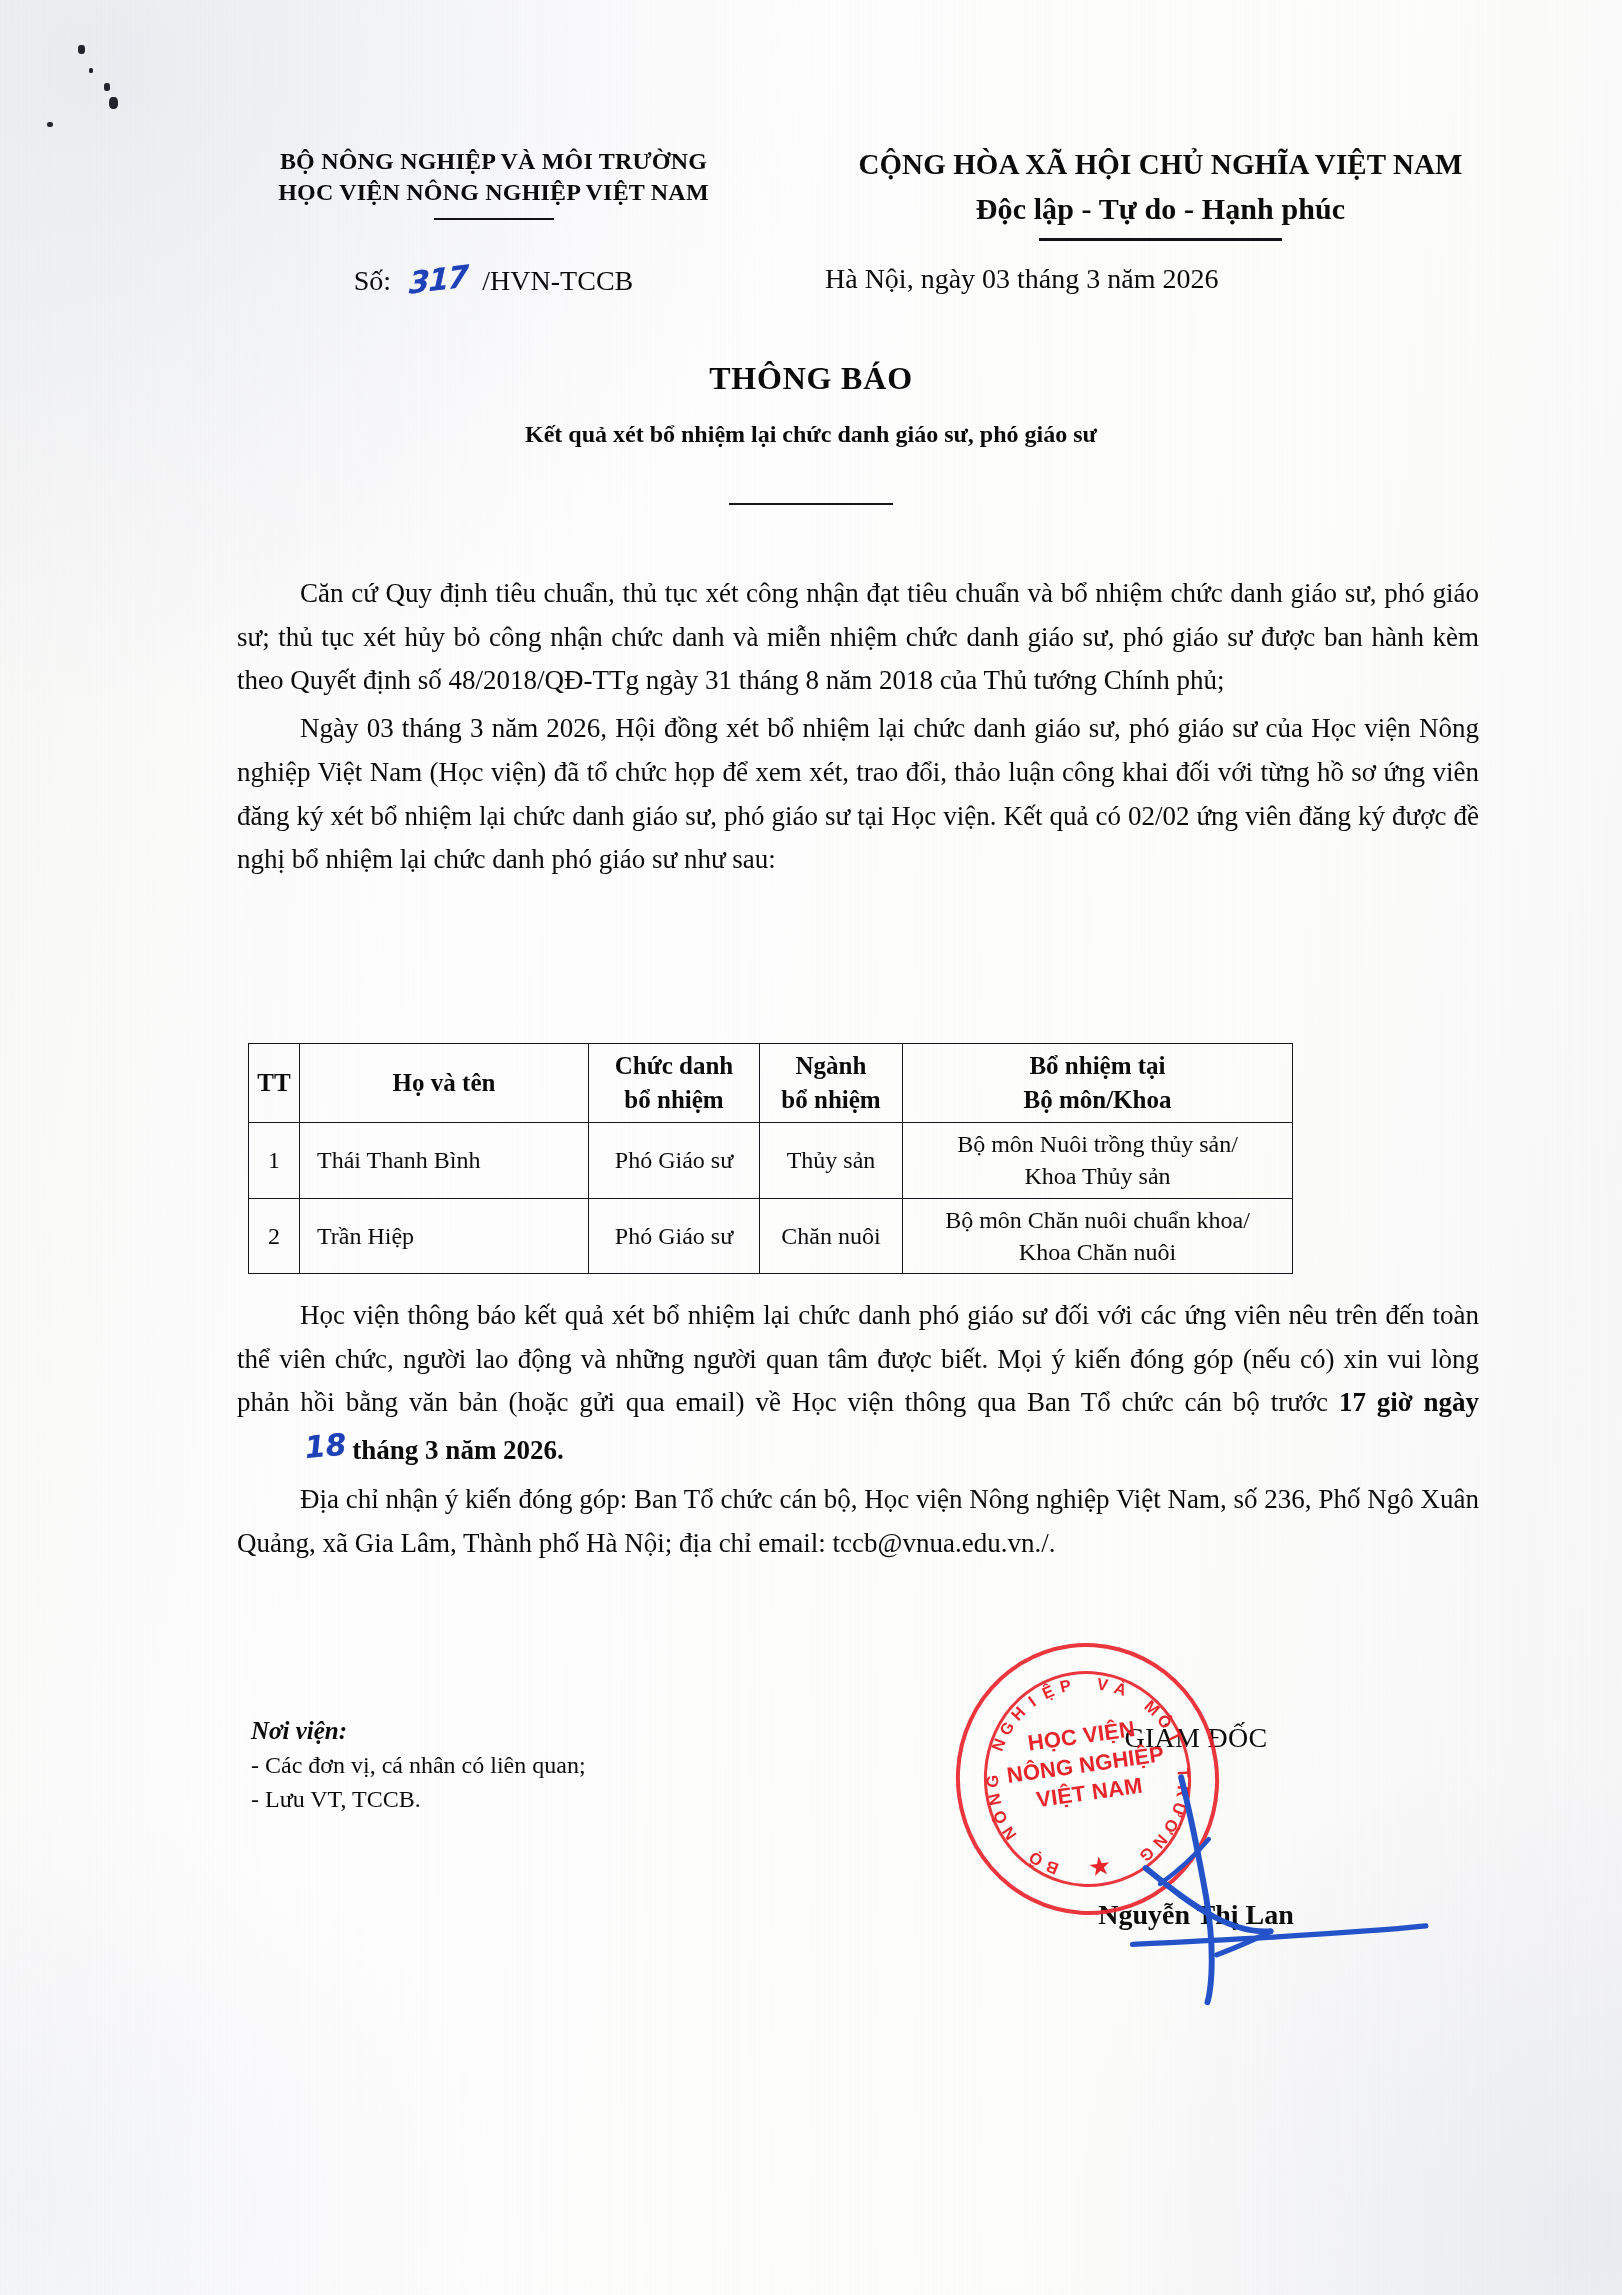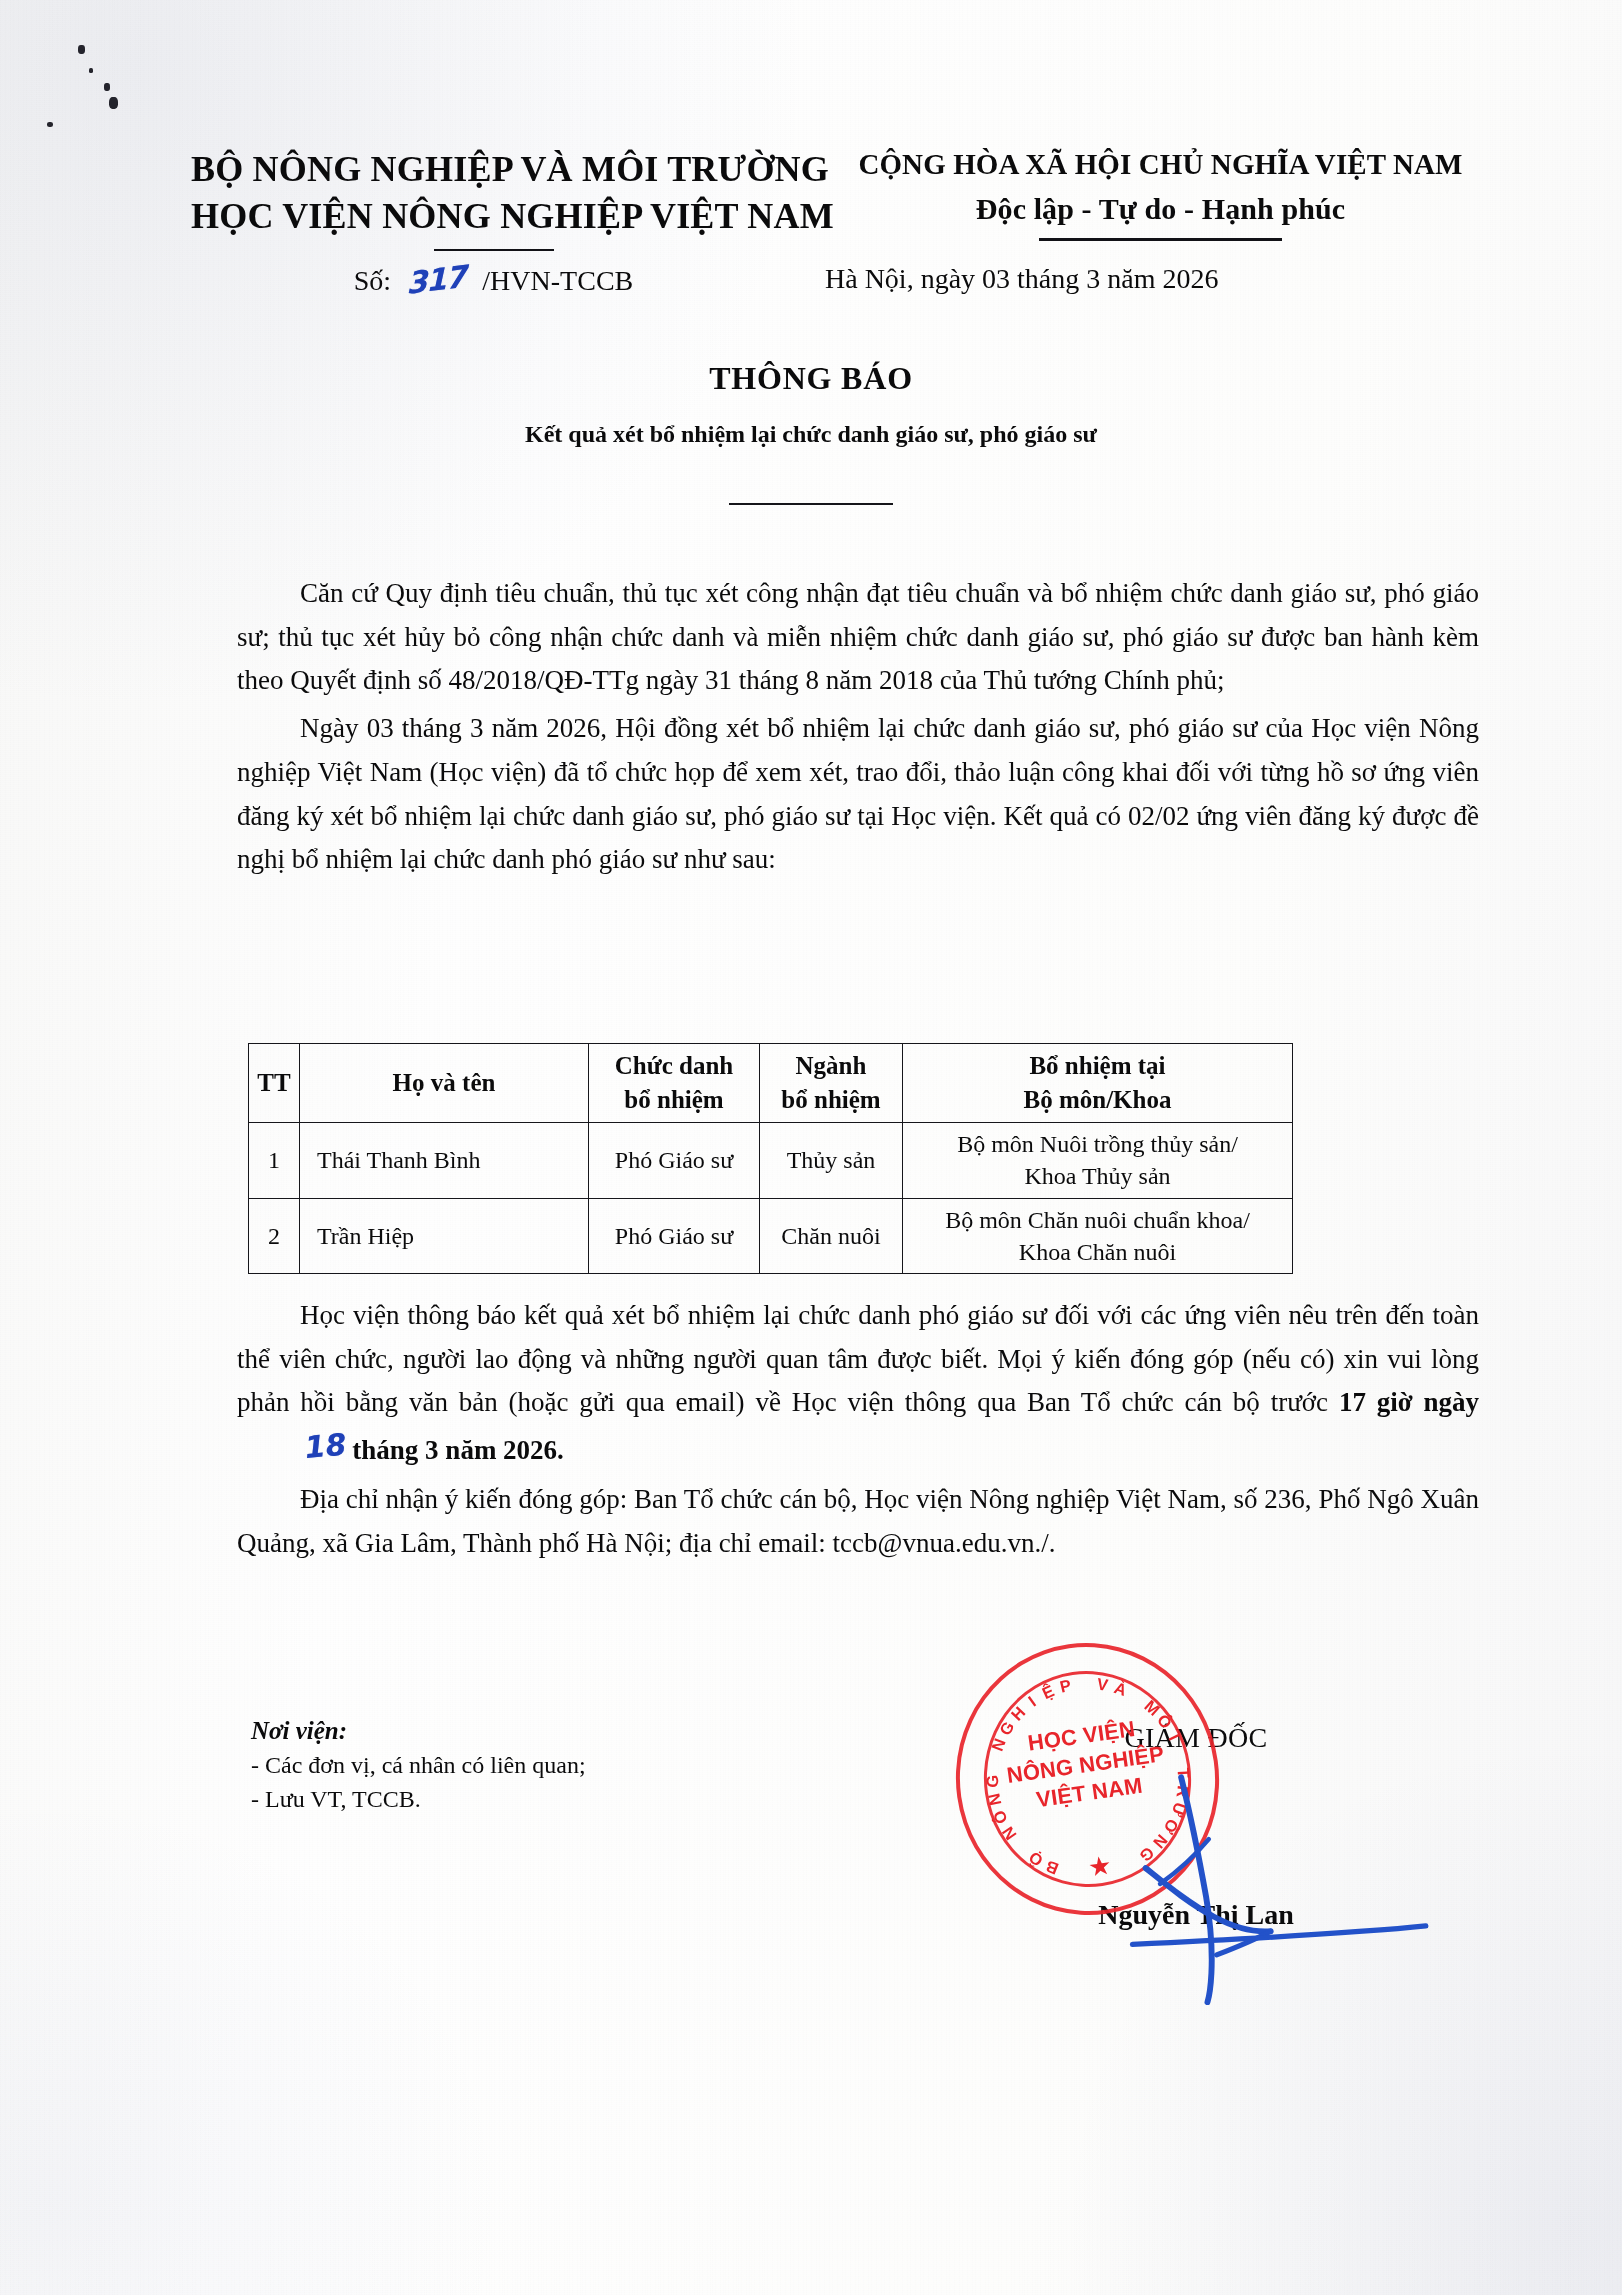--- a/index.html
+++ b/index.html
@@ -32,21 +32,21 @@
   .speck { position:absolute; background:#24242c; border-radius:40%; }
 
   #sheet { position: absolute; inset: 0; }
 
   
   .header { position: absolute; top: 146px; left: 0; width: 100%; height: 164px; }
   .hdr-left  { position:absolute; left: 191px;  top: 0; width: 605px; text-align:center; }
   .hdr-right { position:absolute; left: 825px; top: 0; width: 671px; text-align:center; }
 
   .org1, .org2 {
-    font-weight: 700; font-size: 36px; letter-spacing: 0.2px;
+    font-weight: 700; font-size: 24px; letter-spacing: 0.2px;
     line-height: 1.30; white-space: nowrap;
   }
   .nation1 { font-weight: 700; font-size: 29px; letter-spacing: 0.1px; line-height: 1.30; white-space: nowrap; }
   .nation2 { font-weight: 700; font-size: 30px; letter-spacing: 0.1px; line-height: 1.34; margin-top: 5px; white-space: nowrap; }
 
   .rule-short { height: 2.6px; background: #121217; margin: 9.2px auto 0; }
   .hdr-left  .rule-short { width: 120px; }
   .hdr-right .rule-short { width: 243px; }
 
   .sonum { position:absolute; left: 191px; top: 116px; width: 605px; text-align:center; font-size: 28px; white-space:nowrap; }

